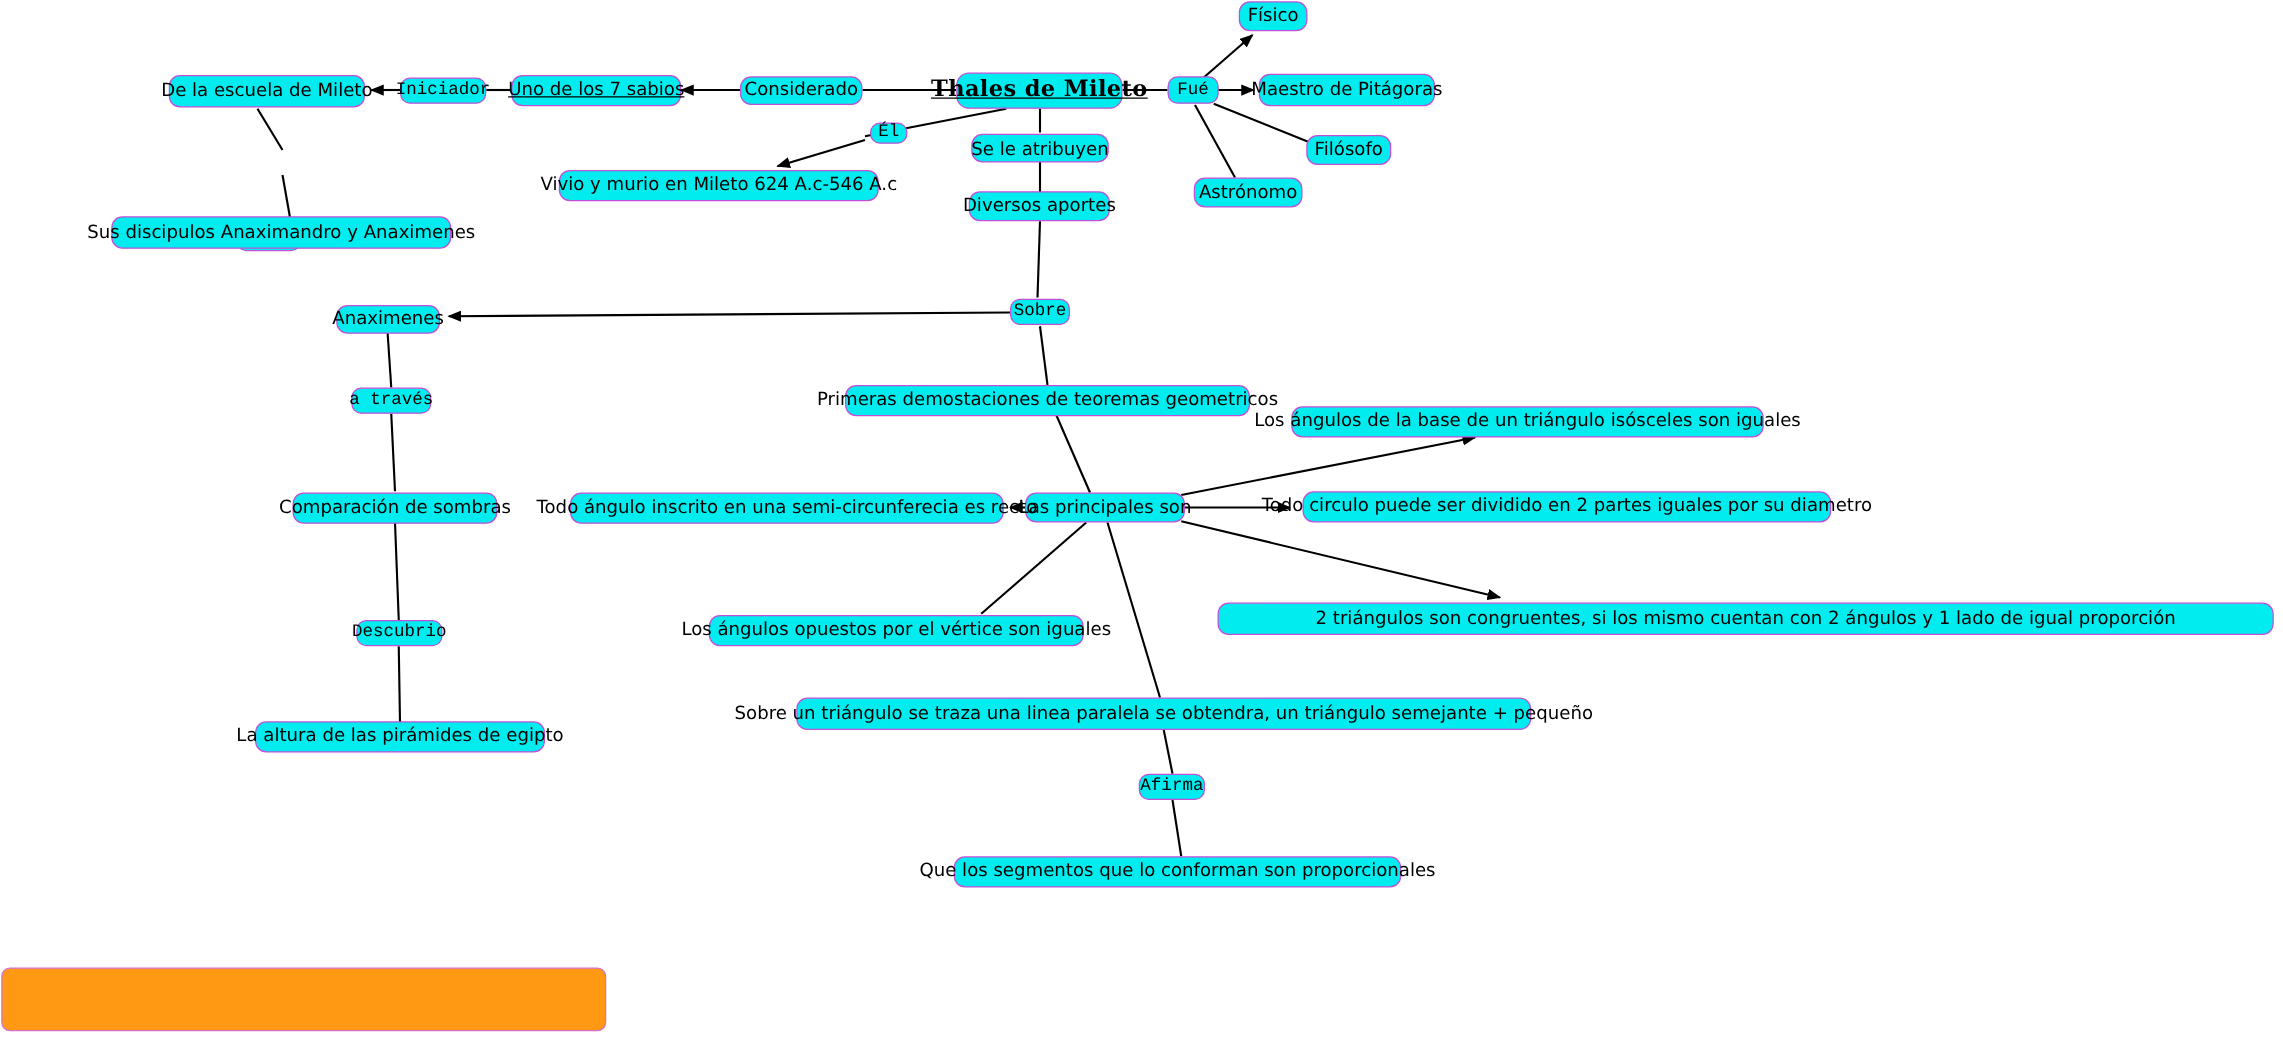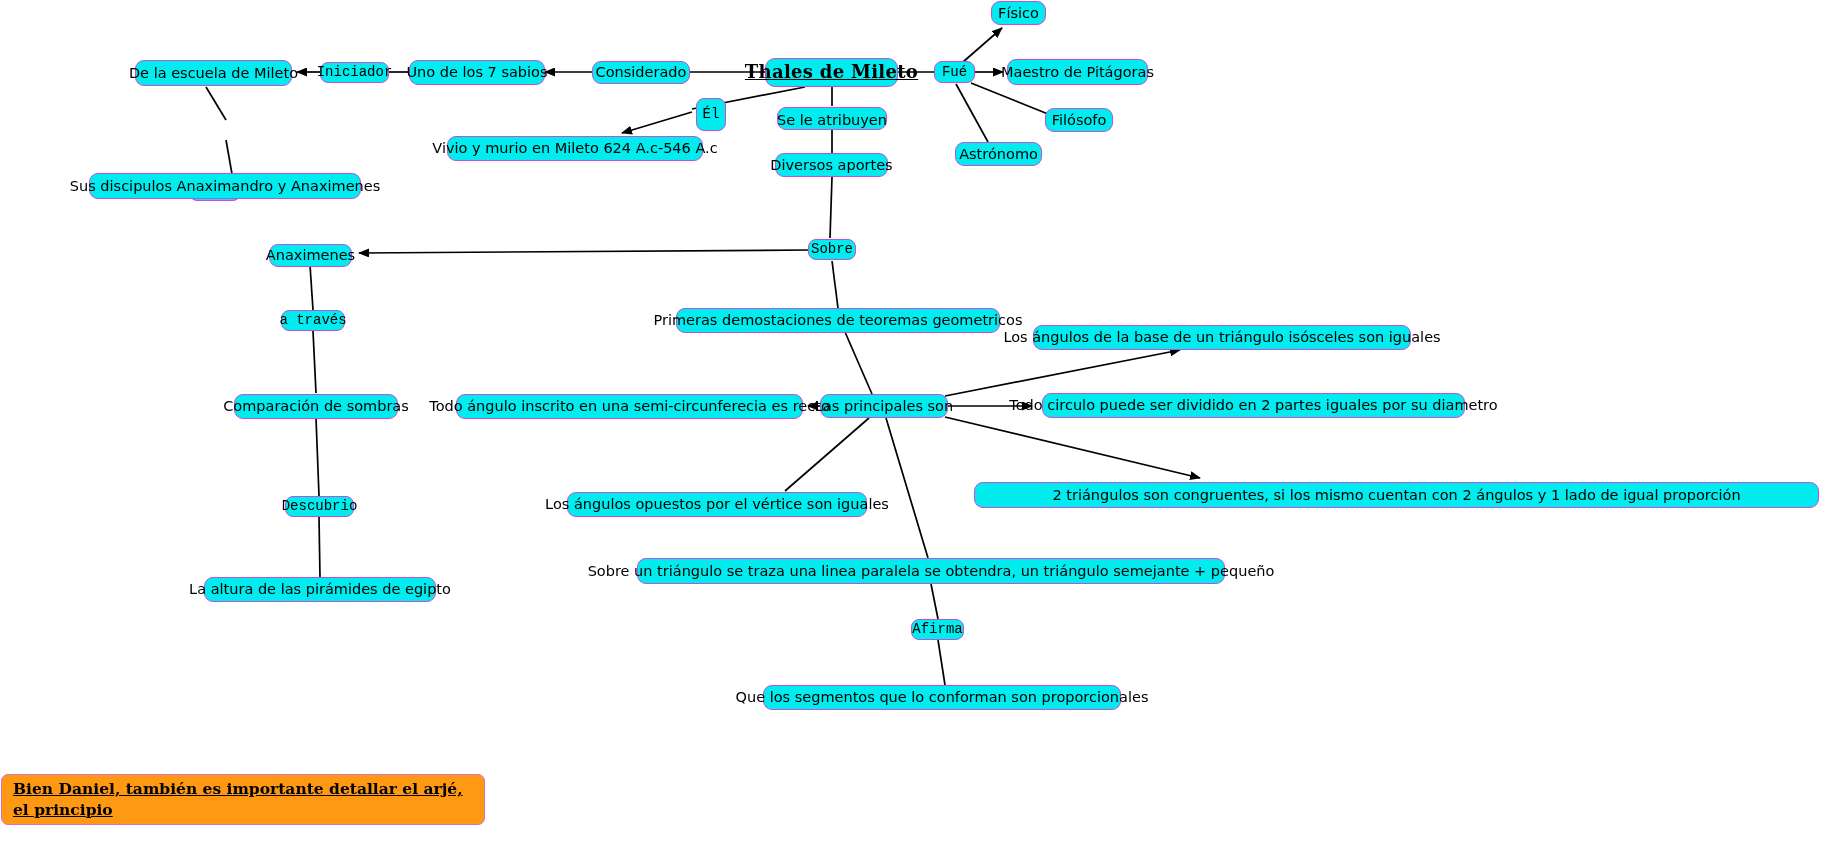--- a/index.html
+++ b/index.html
@@ -155,41 +155,41 @@
   </svg>
 
   <div class="node root" style="left:765px; top:58px; width:133px; height:29px;">
     <span>Thales de Mileto</span>
   </div>
 
   <div class="node" style="left:592px; top:61px; width:98px; height:23px;">
     <span>Considerado</span>
   </div>
 
-  <div class="node" style="left:409px; top:60px; width:136px; height:25px;">
+  <div class="node" style="left:409px; top:60px; width:136px; height:25px;text-decoration:underline;">
     <span>Uno de los 7 sabios</span>
   </div>
 
   <div class="node small" style="left:320px; top:62px; width:69px; height:21px;">
     <span>Iniciador</span>
   </div>
 
   <div class="node" style="left:135px; top:60px; width:157px; height:26px;">
     <span>De la escuela de Mileto</span>
   </div>
 
   <div class="node small" style="left:189px; top:132px; width:52px; height:21px;margin-top:48px;">
     <span>Junto con</span>
   </div>
 
   <div class="node" style="left:89px; top:173px; width:272px; height:26px;">
     <span>Sus discipulos Anaximandro y Anaximenes</span>
   </div>
 
-  <div class="node small" style="left:696px; top:98px; width:30px; height:33px;">
+  <div class="node small" style="left:696px; top:98px; width:30px; height:17px;">
     <span>Él</span>
   </div>
 
   <div class="node" style="left:447px; top:136px; width:256px; height:25px;">
     <span>Vivio y murio en Mileto 624 A.c-546 A.c</span>
   </div>
 
   <div class="node" style="left:777px; top:107px; width:110px; height:23px;align-items:flex-end;">
     <span>Se le atribuyen</span>
   </div>
@@ -276,16 +276,15 @@
 
   <div class="node small" style="left:911px; top:619px; width:53px; height:21px;">
     <span>Afirma</span>
   </div>
 
   <div class="node" style="left:763px; top:685px; width:358px; height:25px;">
     <span>Que los segmentos que lo conforman son proporcionales</span>
   </div>
 
   <div class="node note" style="left:1px; top:774px; width:484px; height:51px;">
-    <span class="note-line first">Bien Daniel, también es importante detallar el arjé, el principio </span>
   </div>
 
 </div>
 
 </body></html>

